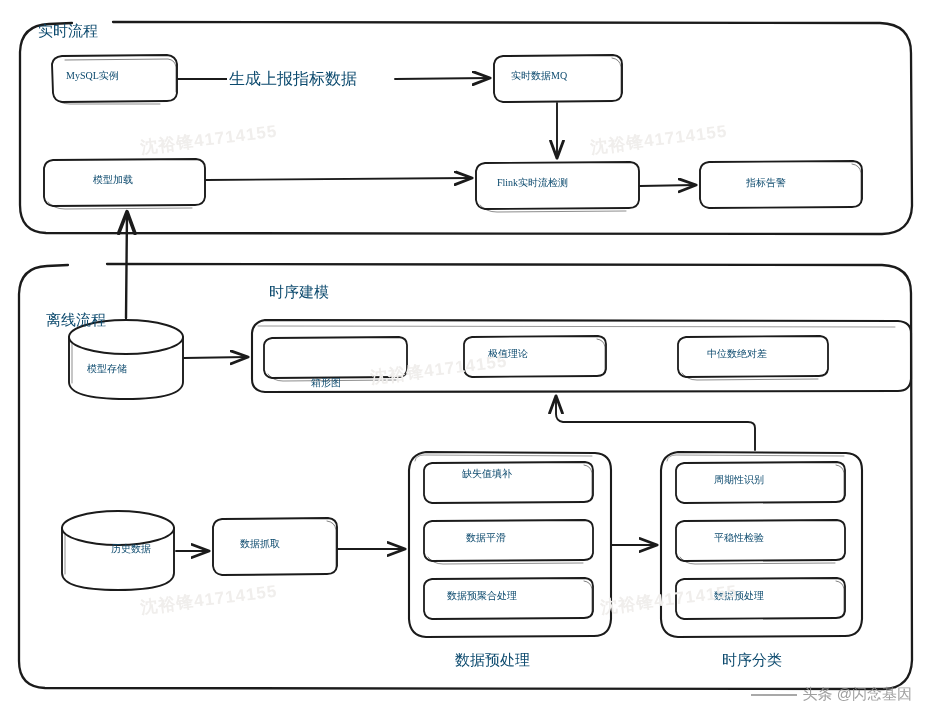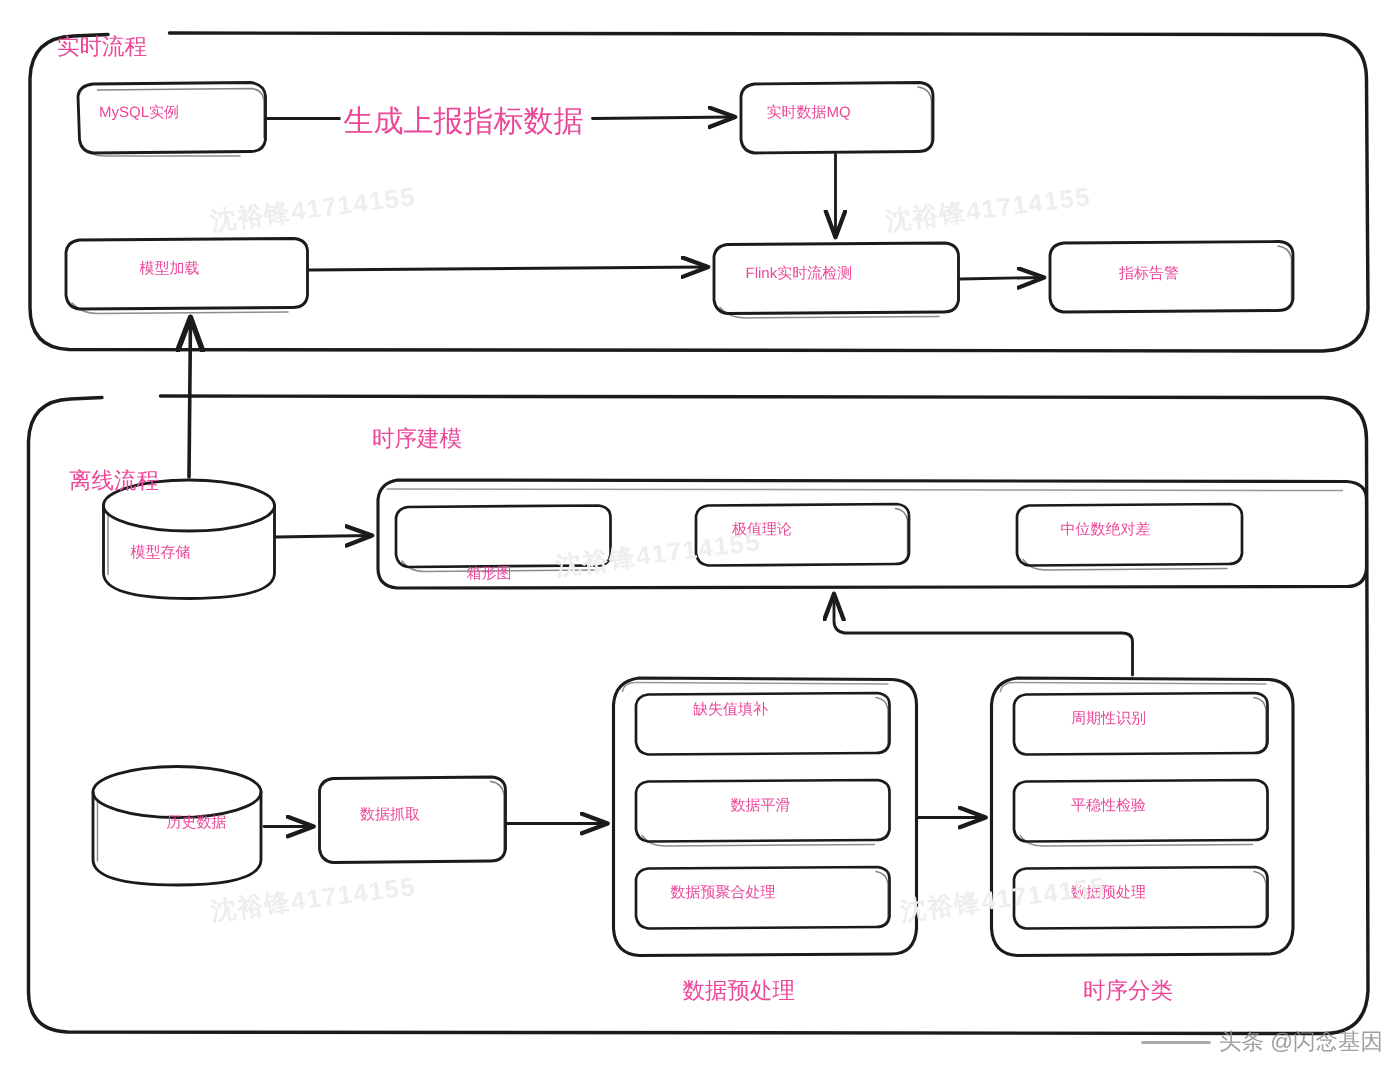--- a/index.html
+++ b/index.html
@@ -7,43 +7,43 @@
     width: 926px; height: 712px;
     background: #ffffff;
     font-family: "Liberation Sans", "DejaVu Sans", sans-serif;
     overflow: hidden;
   }
   #stage { position: relative; width: 926px; height: 712px; background: #fff; }
   #svg-layer { position: absolute; left: 0; top: 0; width: 926px; height: 712px; }
 
   .lbl {
     position: absolute;
-    color: #ec4899;
+    color: #0c4a6e;
     font-size: 15px;
     line-height: 1;
     white-space: nowrap;
-    font-family: Liberation Sans, sans-serif;
+    font-family: Liberation Serif, serif;
   }
   .node-lbl { font-size: 10px; }
   .group-lbl { font-size: 15px; }
-  .edge-lbl { font-size: 20px; background: #fff; padding: 0 2px; }
+  .edge-lbl { font-size: 16px; background: #fff; padding: 0 2px; }
 
   .wm {
     position: absolute;
     color: #f0eeec;
     font-size: 17px;
     font-weight: bold;
     letter-spacing: 1px;
     white-space: nowrap;
     transform: rotate(-7deg);
     user-select: none;
   }
   .tt-wm {
     position: absolute;
-    right: 4px; bottom: 8px;
+    right: 14px; bottom: 8px;
     color: #8f8f8f;
     font-size: 15px;
     white-space: nowrap;
     opacity: .85;
   }
   .tt-wm .bar { display:inline-block; width: 46px; height: 2px; background: #9a9a9a; vertical-align: middle; margin-right: 6px; }
 </style>
 </head>
 <body>
 
@@ -168,39 +168,39 @@
       <path d="M176,551 L208,551" stroke-width="1.9" marker-end="url(#arw)"></path>
       <path d="M338,549 L404,549" stroke-width="1.9" marker-end="url(#arw)"></path>
       <path d="M612,545 L656,545" stroke-width="1.9" marker-end="url(#arw)"></path>
       <path d="M755,450 L755,428 Q755,422 748,422 L563,422 Q556,421 556,414 L556,397" stroke-width="1.9" marker-end="url(#arw)"></path>
     </g>
   </svg>
 
   <div class="lbl group-lbl" style="left:38px; top:24px;">实时流程</div>
   <div class="lbl group-lbl" style="left:46px; top:269px;margin-top:44px;">离线流程</div>
 
-  <div class="lbl group-lbl" style="left:248px; top:285px;">时序建模</div>
+  <div class="lbl group-lbl" style="left:269px; top:285px;">时序建模</div>
   <div class="lbl group-lbl" style="left:455px; top:653px;">数据预处理</div>
   <div class="lbl group-lbl" style="left:722px; top:653px;">时序分类</div>
 
   <div class="lbl node-lbl" style="left:66px; top:71px;">MySQL实例</div>
   <div class="lbl node-lbl" style="left:511px; top:71px;">实时数据MQ</div>
   <div class="lbl node-lbl" style="left:497px; top:178px;">Flink实时流检测</div>
   <div class="lbl node-lbl" style="left:746px; top:178px;">指标告警</div>
   <div class="lbl node-lbl" style="left:93px; top:175px;">模型加载</div>
   <div class="lbl node-lbl" style="left:87px; top:364px;">模型存储</div>
   <div class="lbl node-lbl" style="left:79px; top:544px;margin-left:32px;">历史数据</div>
   <div class="lbl node-lbl" style="left:240px; top:539px;">数据抓取</div>
 
   <div class="lbl node-lbl" style="left:311px; top:350px;margin-top:28px;">箱形图</div>
   <div class="lbl node-lbl" style="left:488px; top:349px;">极值理论</div>
   <div class="lbl node-lbl" style="left:707px; top:349px;">中位数绝对差</div>
 
   <div class="lbl node-lbl" style="left:462px; top:469px;">缺失值填补</div>
-  <div class="lbl node-lbl" style="left:487px; top:533px;">数据平滑</div>
+  <div class="lbl node-lbl" style="left:466px; top:533px;">数据平滑</div>
   <div class="lbl node-lbl" style="left:447px; top:591px;">数据预聚合处理</div>
 
   <div class="lbl node-lbl" style="left:714px; top:475px;">周期性识别</div>
   <div class="lbl node-lbl" style="left:714px; top:533px;">平稳性检验</div>
   <div class="lbl node-lbl" style="left:714px; top:591px;">数据预处理</div>
 
   <div class="lbl edge-lbl" style="left:227px; top:71px;">生成上报指标数据</div>
 
   <div class="wm" style="left:140px; top:128px;">沈裕锋41714155</div>
   <div class="wm" style="left:590px; top:128px;">沈裕锋41714155</div>

